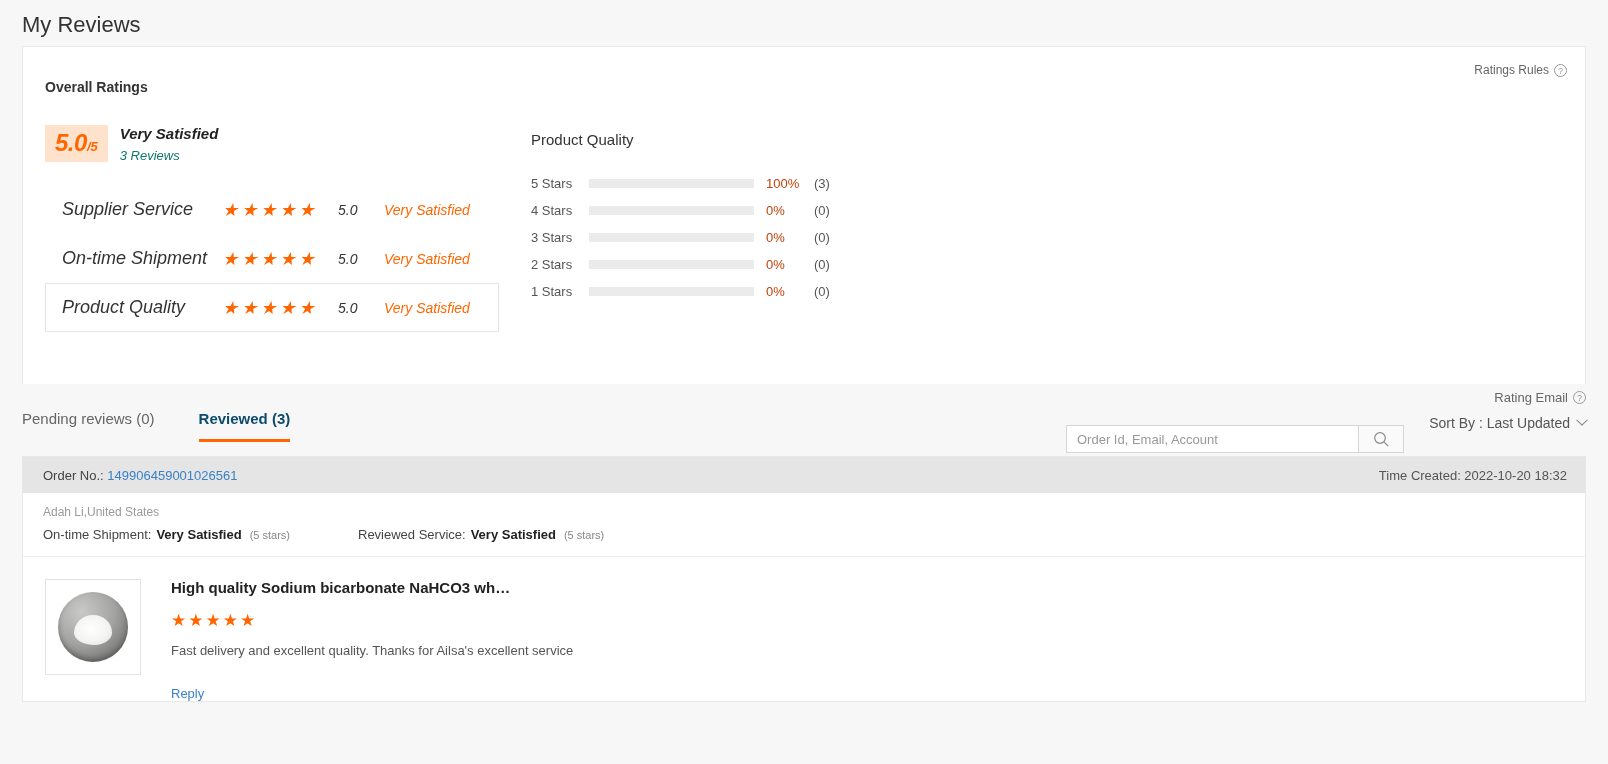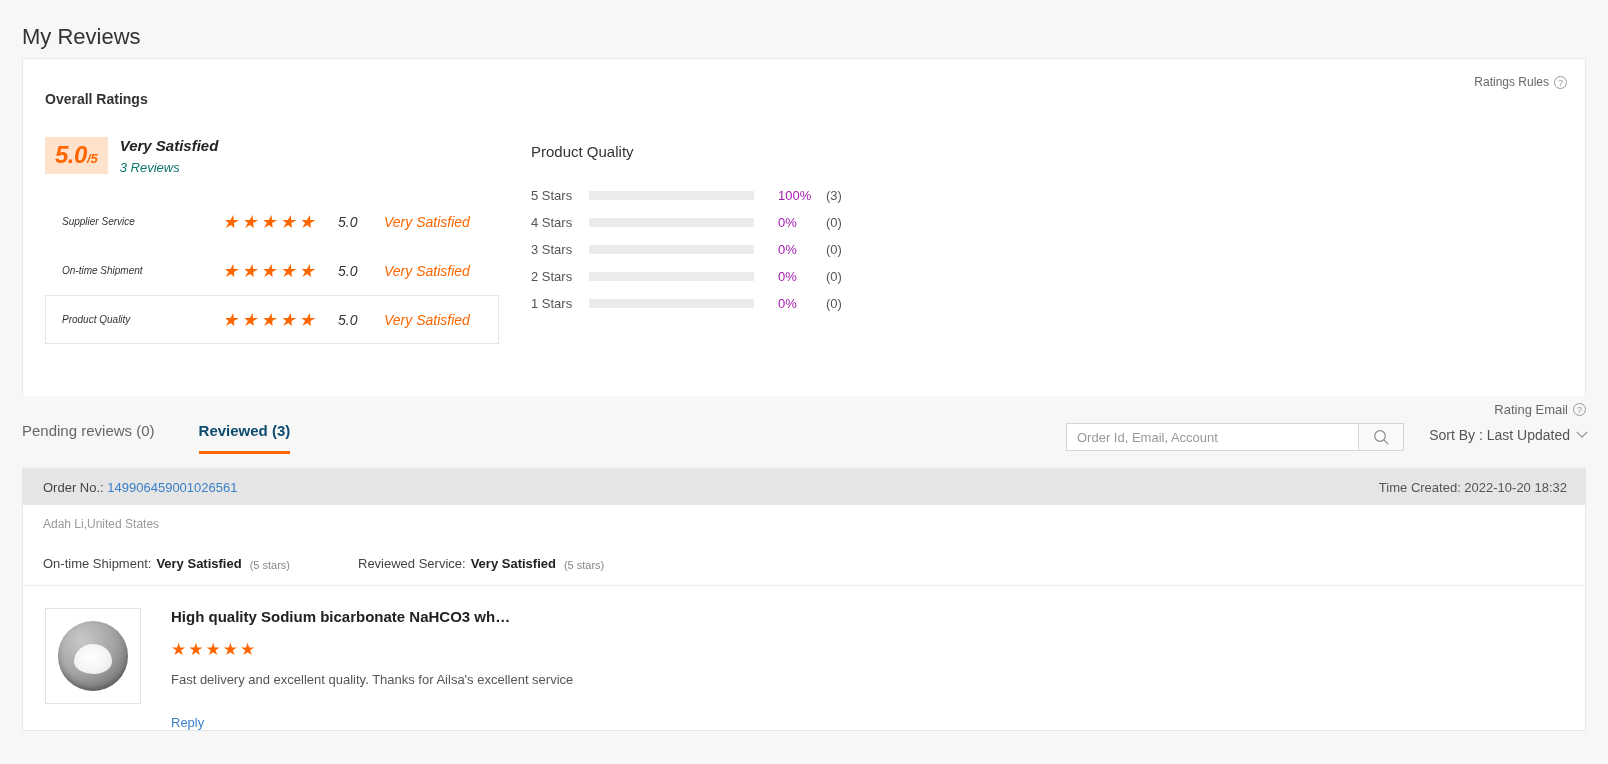--- a/index.html
+++ b/index.html
@@ -12,21 +12,21 @@
     background: #f7f7f7;
     font-family: "Liberation Sans", sans-serif;
     font-size: 14px;
     color: #333333;
     overflow: hidden;
   }
 
   .page-title {
     font-size: 22px;
     color: #333333;
-    padding: 20px 0 0 22px;
+    padding: 8px 0 0 22px;
     height: 38px;
     line-height: 34px;
     background: #f7f7f7;
     font-weight: 400;
   }
 
   
   .ratings-panel {
     position: relative;
     margin: 0 22px 0 22px;
@@ -119,21 +119,21 @@
     height: 49px;
     padding-left: 16px;
     box-sizing: border-box;
     border: 1px solid transparent;
   }
   .metric-row.selected {
     border: 1px solid #e5e5e5;
   }
   .metric-name {
     width: 160px;
-    font-size: 10px;
+    font-size: 18px;
     color: #333333;
     flex: none;
   }
   .stars {
     color: #ff6600;
     font-size: 18px;
     letter-spacing: 3px;
     width: 116px;
     flex: none;
     white-space: nowrap;
@@ -176,23 +176,23 @@
     background: #ebebeb;
     flex: none;
   }
   .hist-fill {
     height: 9px;
     background: #f26f21;
   }
   .hist-pct {
     width: 48px;
     flex: none;
-    padding-left: 24px;
-    font-size: 13px;
-    color: #a21caf;
+    padding-left: 12px;
+    font-size: 13px;
+    color: #c2410c;
   }
   .hist-cnt {
     font-size: 13px;
     color: #555555;
   }
 
   
   .tabs-wrap {
     position: relative;
     margin: 0 22px;
@@ -227,21 +227,21 @@
   }
   .tab.active {
     color: #0c4a6e;
     font-weight: bold;
     border-bottom: 3px solid #ff6600;
   }
 
   .search-wrap {
     position: absolute;
     right: 182px;
-    top: 27px;
+    top: 41px;
     display: flex;
     height: 28px;
     justify-content: center;
   }
   .search-input {
     width: 292px;
     height: 28px;
     border: 1px solid #d6d6d6;
     border-right: none;
     box-sizing: border-box;
@@ -314,21 +314,21 @@
     font-size: 12px;
     color: #9a9a9a;
     margin-bottom: 8px;
   }
   .ratings-line {
     display: flex;
     font-size: 13px;
     color: #444444;
     padding-bottom: 14px;
   }
-  .rl-item { display: flex; align-items: flex-end; margin-top: 17px; }
+  .rl-item { display: flex; align-items: center; }
   .rl-item.second { margin-left: 68px; }
   .rl-val { font-weight: bold; color: #222222; margin-left: 5px; }
   .rl-stars { color: #888888; font-size: 11px; margin-left: 8px; }
 
   .divider { height: 1px; background: #ededed; }
 
   .product-block {
     display: flex;
     padding: 22px 0 0 22px;
   }

